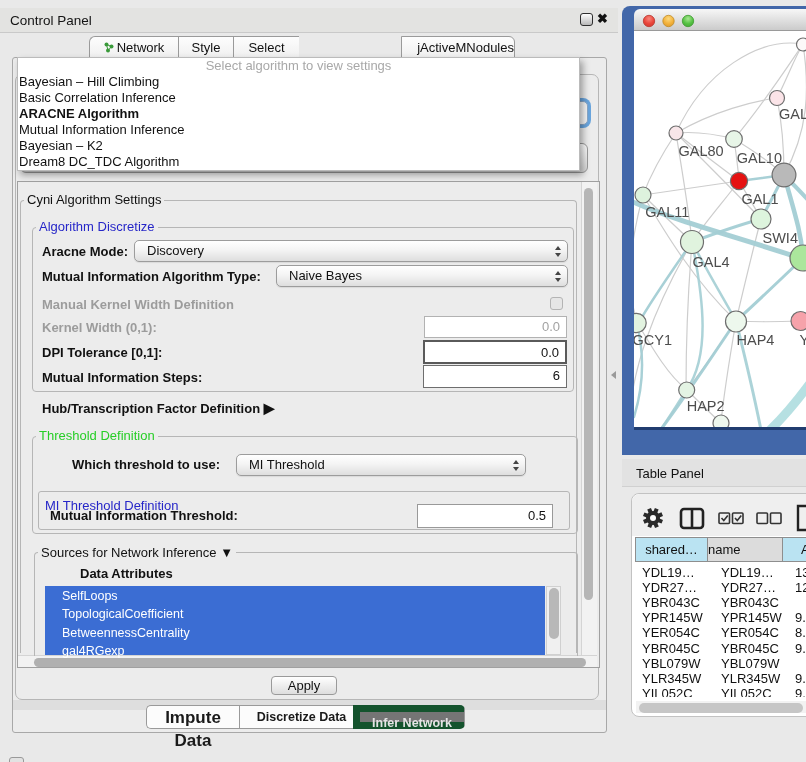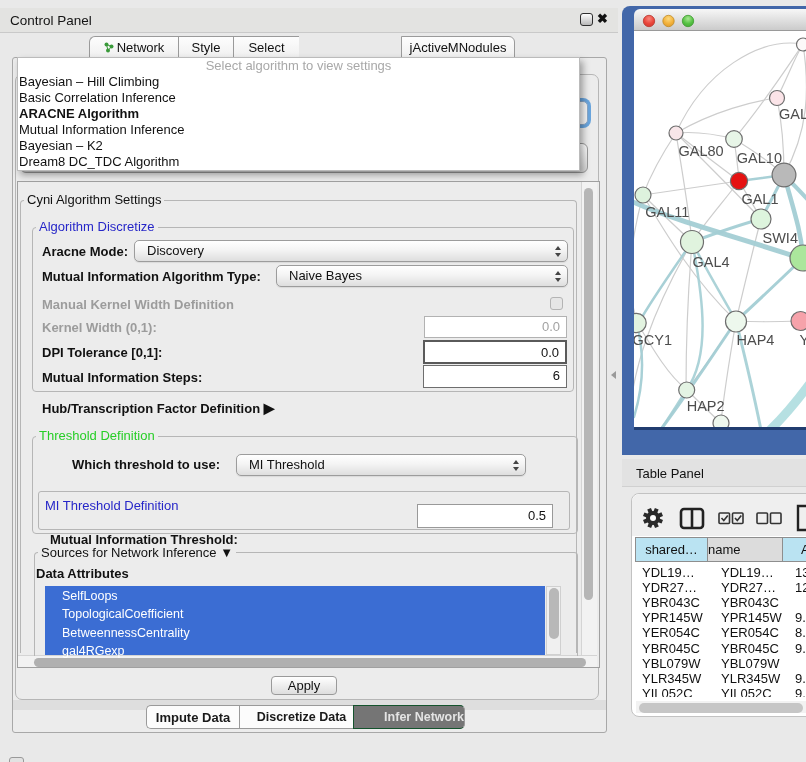--- a/index.html
+++ b/index.html
@@ -28,21 +28,21 @@
 <div class="abs" id="toptabs" style="left:89px;top:36px;height:22px;">
       <div style="position:absolute;left:0px;top:0;width:89px;height:22px;border:1px solid #9a9a9a;border-right:none;border-radius:6px 0 0 0;background:linear-gradient(#fdfdfd,#f0f0f0);color:#111;text-align:center;line-height:21px;"><svg width="10" height="11" style="vertical-align:-1px;margin-right:3px;">
           <circle cx="2.5" cy="2.5" r="2" fill="#3a9a3a"></circle>
           <circle cx="7.5" cy="4.5" r="2" fill="#3a9a3a"></circle>
           <circle cx="4" cy="8.5" r="2" fill="#3a9a3a"></circle>
           <path d="M2.5,2.5 L7.5,4.5 L4,8.5 Z" stroke="#3a9a3a" fill="none"></path>
         </svg>Network</div>
       <div style="position:absolute;left:89px;top:0;width:55px;height:22px;border:1px solid #9a9a9a;border-right:none;border-radius:0;background:linear-gradient(#fdfdfd,#f0f0f0);color:#111;text-align:center;line-height:21px;">Style</div>
       <div style="position:absolute;left:144px;top:0;width:66px;height:22px;border:1px solid #9a9a9a;border-right:none;border-radius:0;background:linear-gradient(#fdfdfd,#f0f0f0);color:#111;text-align:center;line-height:21px;">Select</div>
       <div style="position:absolute;left:210px;top:0;width:102px;height:28px;border:1px solid #9a9a9a;border-right:none;border-radius:5px 5px 0 0;background:#15803d;color:#dcdcdc;text-align:center;line-height:21px;margin-top:40px;">Cyni Toolbox</div>
-      <div style="position:absolute;left:312px;top:0;width:114px;height:22px;border:1px solid #9a9a9a;border-right:1px solid #9a9a9a;border-radius:0 6px 0 0;background:linear-gradient(#fdfdfd,#f0f0f0);color:#111;text-align:center;line-height:21px;">jActiveMNodules</div>
+      <div style="position:absolute;left:312px;top:0;width:114px;height:22px;border:1px solid #9a9a9a;border-right:1px solid #9a9a9a;border-radius:0 6px 0 0;background:linear-gradient(#fdfdfd,#f0f0f0);color:#111;text-align:right;line-height:21px;">jActiveMNodules</div>
     </div>
 
 <div class="abs" style="left:12px;top:57px;width:595px;height:676px;background:#ececec;border:1px solid #a8a8a8;border-radius:3px;"></div>
 
 <div class="abs" style="left:15px;top:74px;width:584px;height:626px;border:1px solid #b6b6b6;border-radius:7px;"></div>
 
 <div class="abs" style="left:20px;top:101px;width:568px;height:24px;border:1px solid #8aa8c8;border-radius:5px;background:#f6f6f6;box-shadow:0 0 0 3px #6aa5dd;"></div>
 
 <div class="abs" style="left:20px;top:143px;width:568px;height:30px;border:1px solid #9a9a9a;border-radius:6px;background:linear-gradient(#ffffff,#d6d6d6);"></div>
 
@@ -90,39 +90,39 @@
 <div class="gtitle" style="left:36px;top:429px;color:#27ce27;">Threshold Definition</div>
 
 <div class="abs bold" style="left:72px;top:457px;">Which threshold to use:</div>
 <div class="combo" style="left:236px;top:454px;width:290px;">MI Threshold<span class="arr"><svg width="8" height="15">
           <path d="M4,2 L7,6 L1,6 Z" fill="#444"></path>
           <path d="M4,13 L7,9 L1,9 Z" fill="#444"></path>
         </svg></span></div>
 
 <div class="grp" style="left:38px;top:491px;width:532px;height:39px;border-radius:3px;"></div>
 <div class="gtitle" style="left:42px;top:499px;color:#2626c8;">MI Threshold Definition</div>
-<div class="abs bold" style="left:50px;top:532px;">Mutual Information Threshold:</div>
+<div class="abs bold" style="left:50px;top:508px;">Mutual Information Threshold:</div>
 <div class="field" style="left:417px;top:504px;width:136px;height:24px;line-height:22px;border:1px solid #999;">0.5</div>
 
 <div class="grp" style="left:34px;top:552px;width:544px;height:104px;border-bottom:none;border-radius:4px 4px 0 0;"></div>
 <div class="gtitle" style="left:38px;top:546px;">Sources for Network Inference <span style="font-size:13px;">▼</span></div>
-<div class="abs bold" style="left:36px;top:566px;">Data Attributes</div>
+<div class="abs bold" style="left:36px;top:566px;padding-left:44px;">Data Attributes</div>
 <div class="abs" style="left:45px;top:586px;width:500px;height:69px;background:#3b6dd3;color:#fff;font-size:12px;">
   <div style="padding:1px 0 0 17px;line-height:18.3px;font-size:12.5px;">SelfLoops<br>TopologicalCoefficient<br>BetweennessCentrality<br>gal4RGexp</div>
 </div>
 <div class="abs" style="left:546px;top:586px;width:15px;height:69px;background:#f0f0f0;border:1px solid #d0d0d0;"></div>
 <div class="abs" style="left:549px;top:588px;width:10px;height:51px;background:#b8b8b8;border-radius:5px;"></div>
 
 <div class="abs" style="left:271px;top:676px;width:66px;height:19px;border:1px solid #9a9a9a;border-radius:4px;background:linear-gradient(#ffffff,#ececec 55%,#dedede);text-align:center;line-height:17px;">Apply</div>
 
 <div class="abs" style="left:13px;top:700px;width:593px;height:10px;background:#dedede;"></div>
 <div class="abs" id="bottabs" style="left:146px;top:705px;height:24px;">
-      <div style="position:absolute;left:0px;top:0;width:93px;height:24px;border:1px solid #9a9a9a;border-right:none;border-radius:5px 0 0 5px;background:#fcfcfc;color:#1a1a1a;text-align:center;line-height:23px;font-weight:bold;font-size:13px;">Impute Data</div>
+      <div style="position:absolute;left:0px;top:0;width:93px;height:24px;border:1px solid #9a9a9a;border-right:none;border-radius:5px 0 0 5px;background:#fcfcfc;color:#1a1a1a;text-align:center;line-height:23px;font-weight:bold;font-size:17px;">Impute Data</div>
       <div style="position:absolute;left:93px;top:0;width:124px;height:24px;border:1px solid #9a9a9a;border-right:none;border-radius:0;background:#fcfcfc;color:#1a1a1a;text-align:center;line-height:23px;font-weight:bold;font-size:12.5px;">Discretize Data</div>
-      <div style="position:absolute;left:207px;top:0;width:112px;height:24px;border:1px solid #14532d;border-right:1px solid #9a9a9a;border-radius:0 5px 5px 0;background:#757575;color:#e4e4e4;text-align:right;line-height:23px;font-weight:bold;font-size:12.5px;">Infer Network</div>
+      <div style="position:absolute;left:207px;top:0;width:112px;height:24px;border:7px solid #14532d;border-right:1px solid #9a9a9a;border-radius:0 5px 5px 0;background:#757575;color:#e4e4e4;text-align:center;line-height:23px;font-weight:bold;font-size:12.5px;">Infer Network</div>
     </div>
 
 <div class="abs" style="left:17px;top:57px;width:563px;height:114px;background:#fff;border:1px solid #bbb;box-shadow:3px 4px 7px rgba(0,0,0,0.35);">
   <div style="text-align:center;color:#a8a8a8;line-height:16px;height:16px;">Select algorithm to view settings</div>
   <div style="padding-left:1px;line-height:16.1px;">Bayesian – Hill Climbing<br>Basic Correlation Inference<br><b>ARACNE Algorithm</b><br>Mutual Information Inference<br>Bayesian – K2<br>Dream8 DC_TDC Algorithm</div>
 </div>
 
 <div class="abs" style="left:611px;top:371px;width:0;height:0;border-top:4px solid transparent;border-bottom:4px solid transparent;border-right:5px solid #9a9a9a;"></div>
 
 <div class="abs" style="left:9px;top:757px;width:15px;height:14px;border:1px solid #999;border-radius:3px;background:#e2e2e2;"></div>

